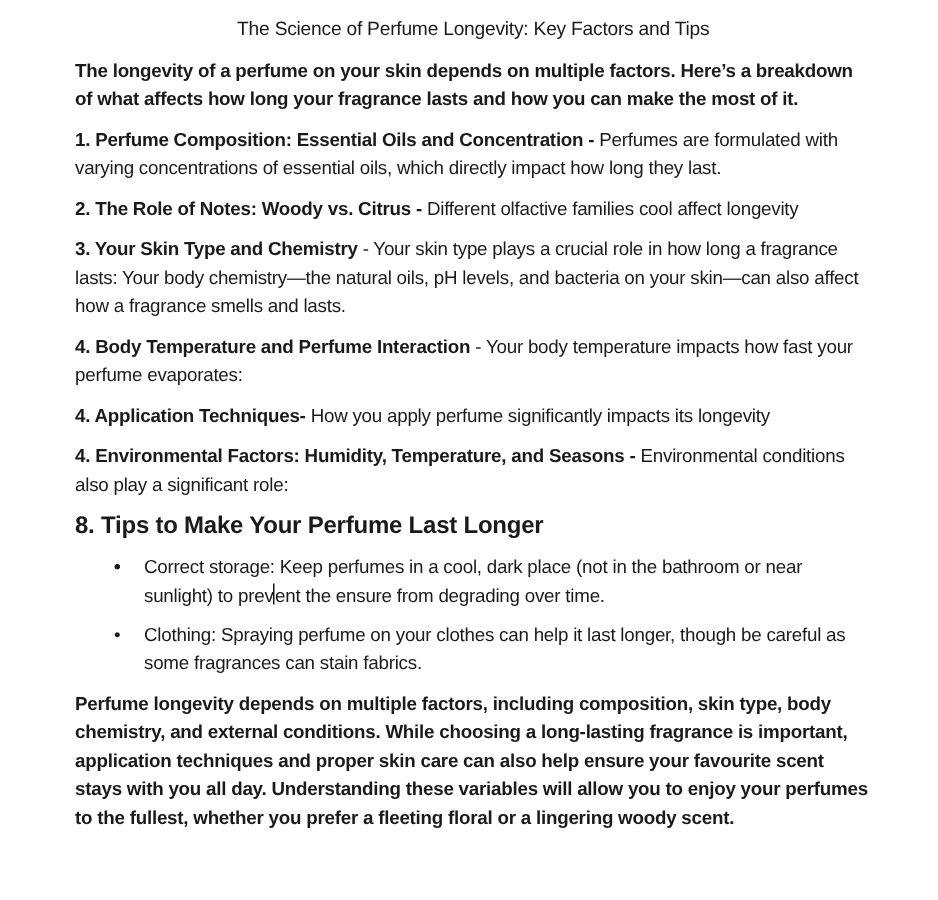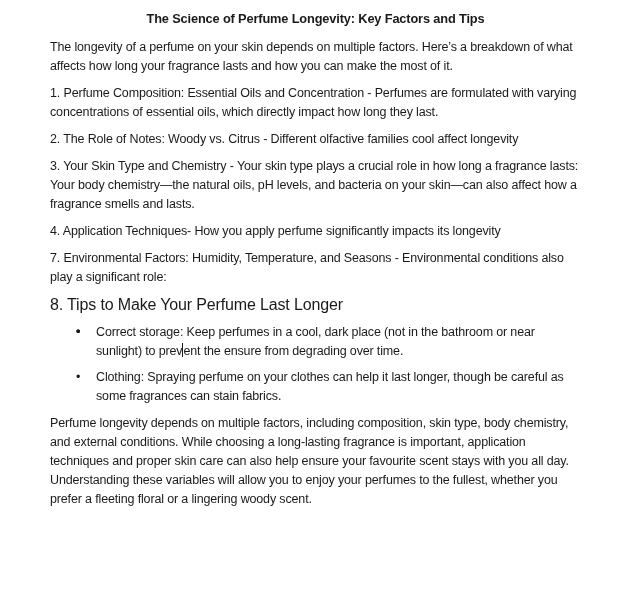--- a/index.html
+++ b/index.html
@@ -17,35 +17,35 @@
   .page {
     box-sizing: border-box;
     width: 625px;
     min-height: 600px;
     padding: 9px 44px 10px 50px;
     background: #ffffff;
     cursor: text;
   }
   .title {
     font-size: 12.8px;
-    font-weight: 700;
+    font-weight: 400;
     text-align: center;
     margin: 0 0 10px 0;
     line-height: 19px;
     letter-spacing: -0.15px;
   }
   .para {
     font-size: 12.5px;
     line-height: 19px;
     letter-spacing: -0.15px;
     margin: 0 0 8px 0;
     font-weight: 400;
   }
   .bold {
-    font-weight: 400;
+    font-weight: 700;
   }
   h2.para {
     font-size: 16px;
     margin: 0 0 9px 0;
   }
   ul.bullets {
     list-style: none;
     margin: 0 0 8px 0;
     padding: 0;
   }
@@ -80,24 +80,25 @@
   <h1 class="title">The Science of Perfume Longevity: Key Factors and Tips</h1>
 
   <p class="para bold">The longevity of a perfume on your skin depends on multiple factors. Here’s a breakdown of what affects how long your fragrance lasts and how you can make the most of it.</p>
 
   <p class="para"><span class="bold">1. Perfume Composition: Essential Oils and Concentration -</span><span> Perfumes are formulated with varying concentrations of essential oils, which directly impact how long they last.</span></p>
 
   <p class="para"><span class="bold">2. The Role of Notes: Woody vs. Citrus -</span><span> Different olfactive families cool affect longevity</span></p>
 
   <p class="para"><span class="bold">3. Your Skin Type and Chemistry</span><span> - Your skin type plays a crucial role in how long a fragrance lasts: Your body chemistry—the natural oils, pH levels, and bacteria on your skin—can also affect how a fragrance smells and lasts.</span></p>
 
+  <p class="para"><span class="bold">4. Body Temperature and Perfume Interaction</span><span> - Your body temperature impacts how fast your perfume evaporates:</span></p>
 
   <p class="para"><span class="bold">4. Application Techniques-</span><span> How you apply perfume significantly impacts its longevity</span></p>
 
-  <p class="para"><span class="bold">7. Environmental Factors: Humidity, Temperature, and Seasons -</span><span> Environmental conditions also play a significant role:</span></p>
+  <p class="para"><span class="bold">4. Environmental Factors: Humidity, Temperature, and Seasons -</span><span> Environmental conditions also play a significant role:</span></p>
 
   <h2 class="para bold">8. Tips to Make Your Perfume Last Longer</h2>
 
   <ul class="bullets">
     <li class="bullet">
       <span class="dot">•</span>
     </li>
     <li class="bullet">
       <span class="dot">•</span>
     </li>

